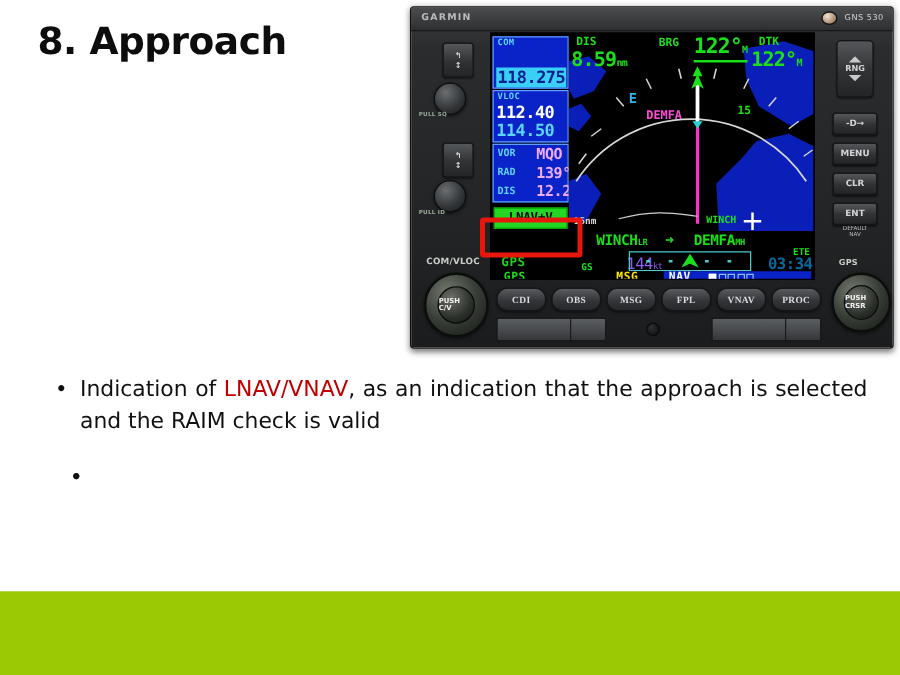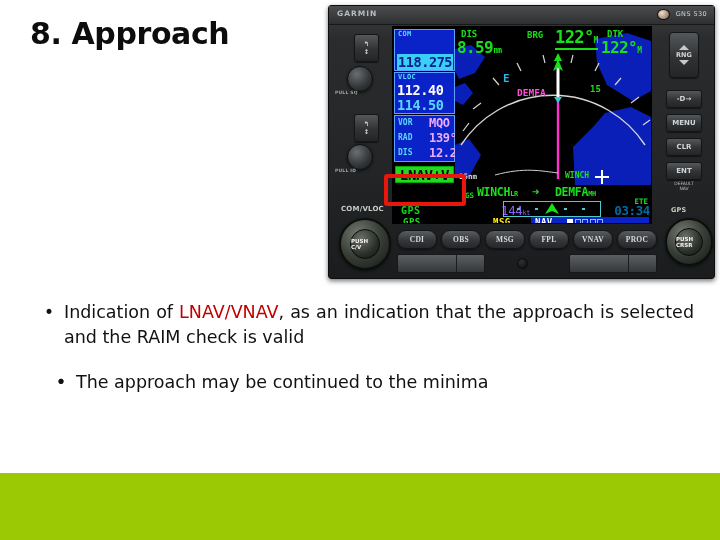--- a/index.html
+++ b/index.html
@@ -107,21 +107,21 @@
   #vloc-box{top:45px;height:40px;text-align:center;}
   #vor-box{top:88px;height:45px;}
   .vor-row{position:absolute;left:3px;font-size:8px;color:#5ad6ff;font-weight:bold;}
   .vor-val{position:absolute;left:34px;font-size:12px;color:#f0abfc;font-weight:bold;letter-spacing:-.3px;}
   .vor-unit{font-size:7px;}
   #lnav-box{
     position:absolute;left:2px;top:139px;width:57px;height:15px;
     background:#23d723;border:1px solid #0a0;
     display:flex;align-items:center;justify-content:center;
   }
-  #lnav-text{font-size:14px;font-weight:bold;color:#000;letter-spacing:-.2px;}
+  #lnav-text{font-size:10px;font-weight:bold;color:#000;letter-spacing:-.2px;}
   #gps-mode{
     position:absolute;left:8px;top:178px;
     font-size:10px;font-weight:bold;color:#17d417;letter-spacing:.5px;
   }
   
   #map-area{
     position:absolute;left:62px;top:0;width:196px;height:158px;
     background:#000;overflow:hidden;
   }
   #map-svg{position:absolute;left:0;top:0;}
@@ -143,21 +143,21 @@
   
   #nav-band{
     position:absolute;left:62px;top:158px;width:196px;height:31px;
     background:#000;
   }
   #wpt-from{position:absolute;left:22px;top:0px;font-size:11.5px;font-weight:bold;color:#19e019;letter-spacing:-.3px;}
   #wpt-from-suffix{font-size:7px;}
   #wpt-arrow{position:absolute;left:77px;top:0px;font-size:12px;color:#19e019;font-weight:bold;}
   #wpt-to{position:absolute;left:100px;top:0px;font-size:11.5px;font-weight:bold;color:#19e019;letter-spacing:-.3px;}
   #wpt-to-suffix{font-size:7px;}
-  #gs-label{position:absolute;left:10px;top:6px;font-size:7.5px;font-weight:bold;color:#19e019;}
+  #gs-label{position:absolute;left:10px;top:24px;font-size:7.5px;font-weight:bold;color:#19e019;}
   #gs-value{position:absolute;left:3px;top:18px;font-size:12.5px;font-weight:normal;color:#8b5cf6;letter-spacing:-.4px;margin-left:43px;}
   #gs-unit{font-size:7px;}
   #ete-label{position:absolute;right:3px;top:12px;font-size:7.5px;font-weight:bold;color:#19e019;}
   #ete-value{position:absolute;right:1px;top:18px;font-size:12.5px;font-weight:bold;color:#0369a1;letter-spacing:-.4px;}
   #cdi-bar{
     position:absolute;left:48px;top:16px;width:96px;height:14px;
     border:1px solid #4fc9c9;
   }
   .cdi-dot{position:absolute;top:5.5px;width:2.5px;height:2.5px;background:#4fc9c9;}
   
@@ -484,17 +484,17 @@
 </div>
 
 <div id="bullets">
   <div class="bullet justify">
     <span class="dot">•</span><span>Indication of </span><span class="hl-red">LNAV/VNAV</span><span>, as an indication that the approach is selected and the RAIM check is valid</span>
   </div>
   <div class="bullet" style="margin-top:20px;padding-left:42px;">
     <span class="dot" style="left:22px;">•</span>
   </div>
   <div class="bullet" style="margin-top:20px;padding-left:42px;">
-    <span class="dot" style="left:22px;">•</span><span>The approach may be continued to the minima</span>
+    <span class="dot" style="left:22px;">•</span>
   </div>
 </div>
 
 <div id="green-band"></div>
 
 </body></html>

